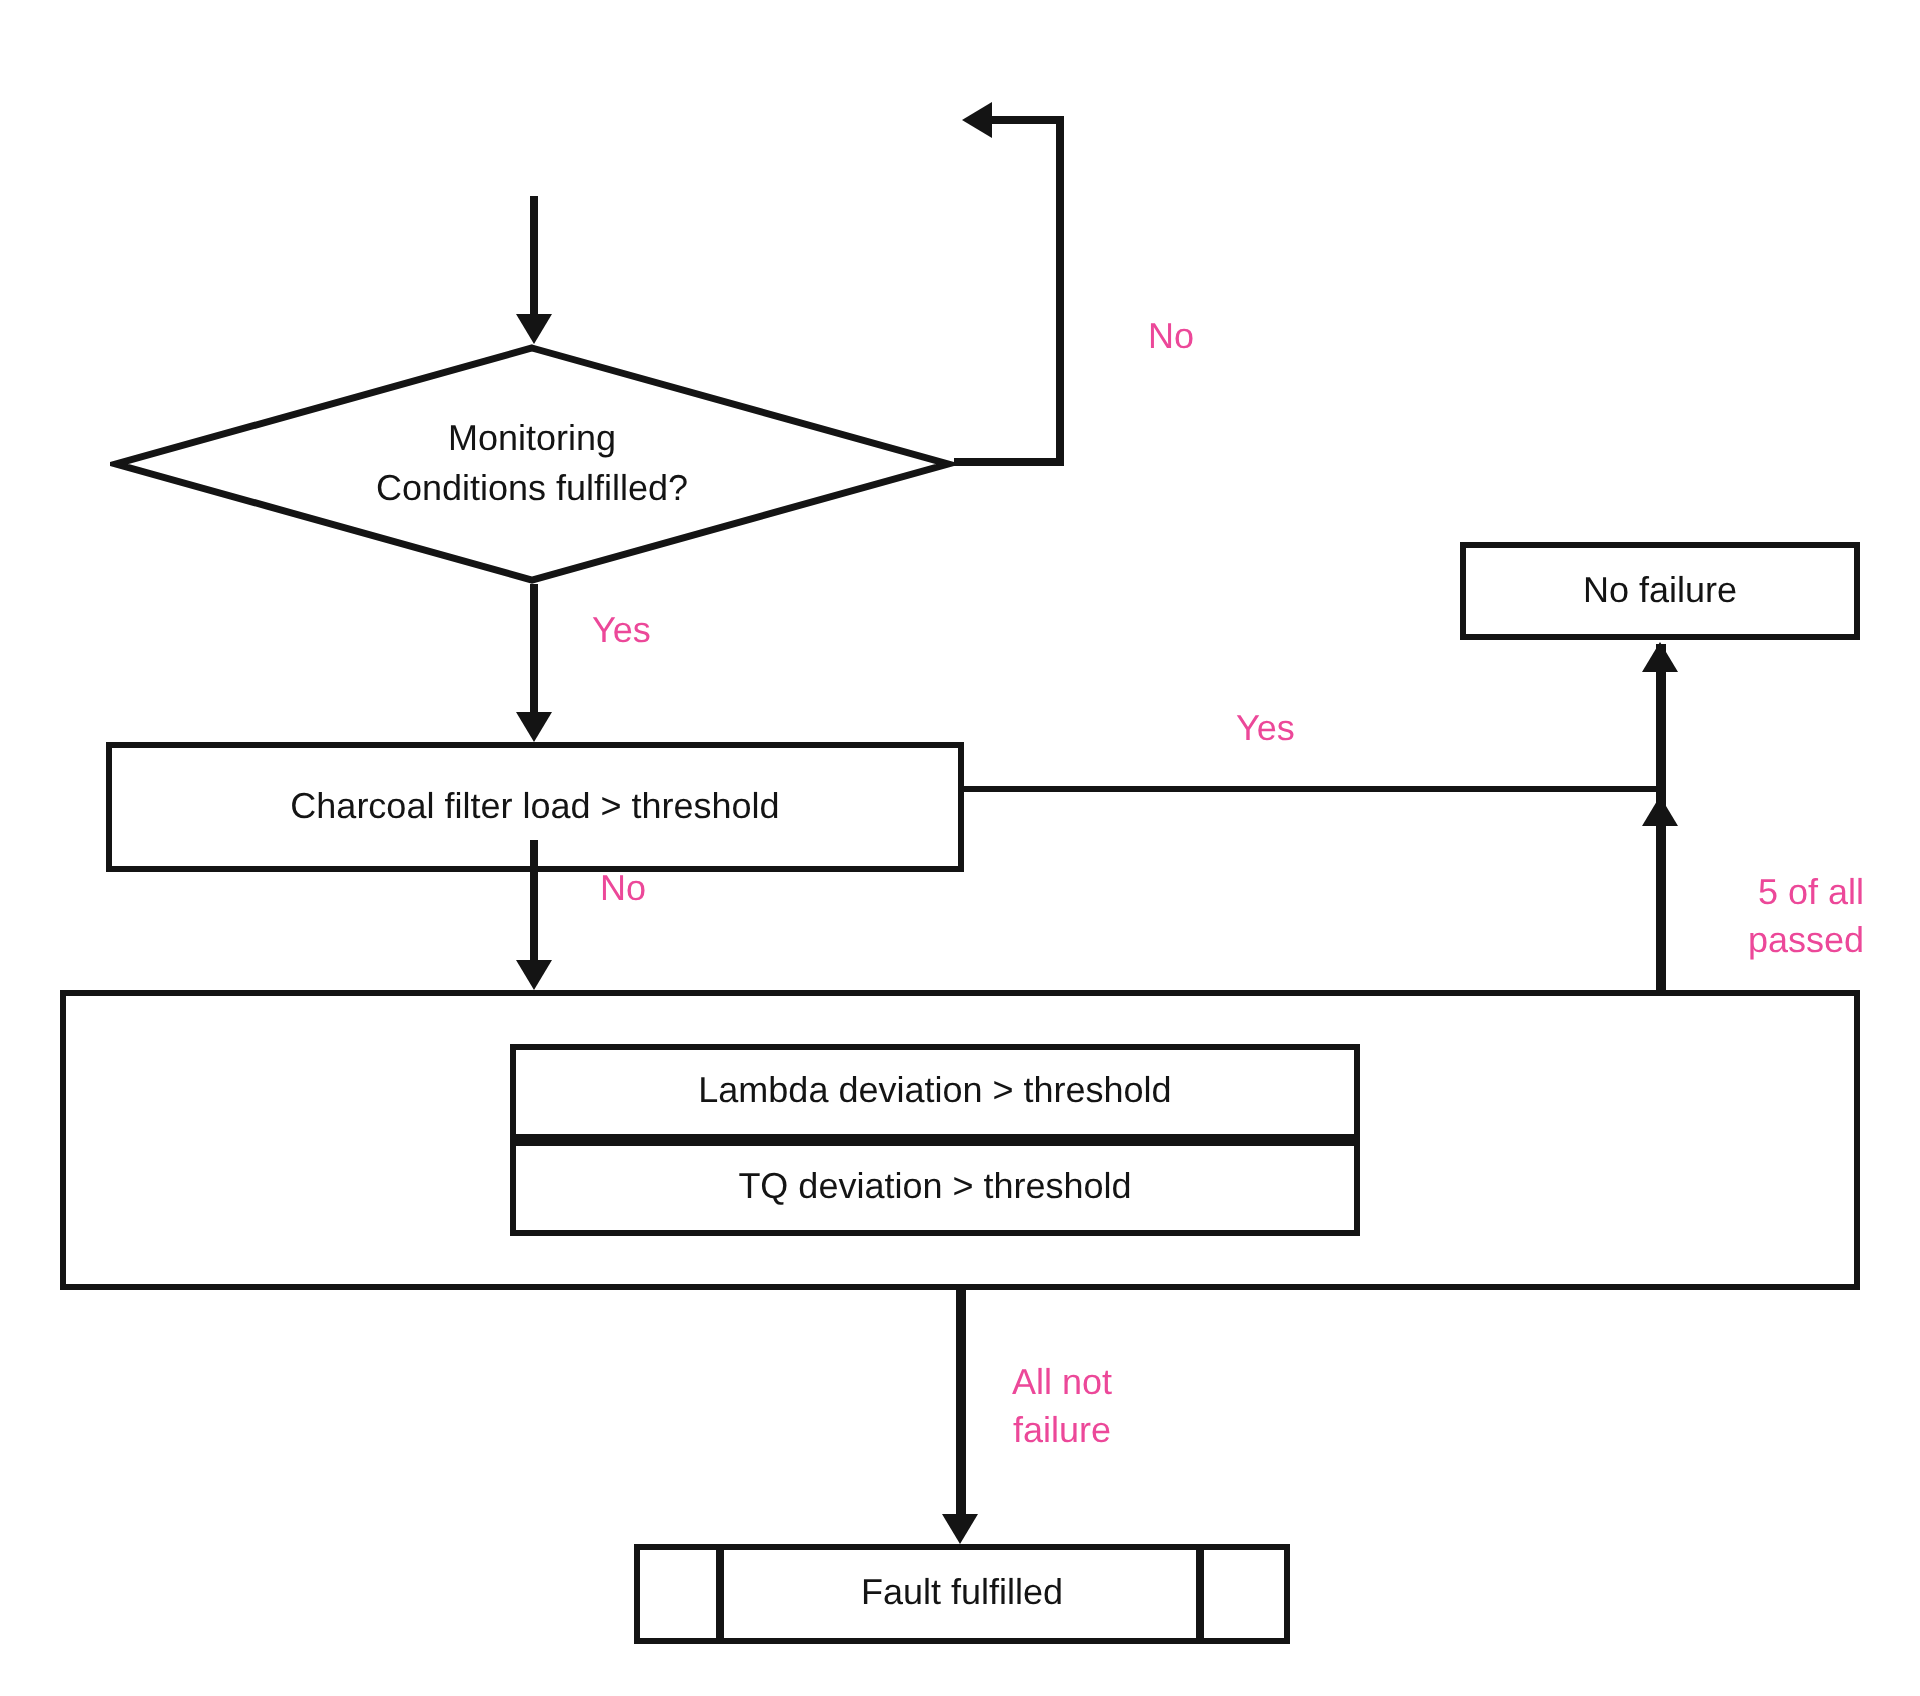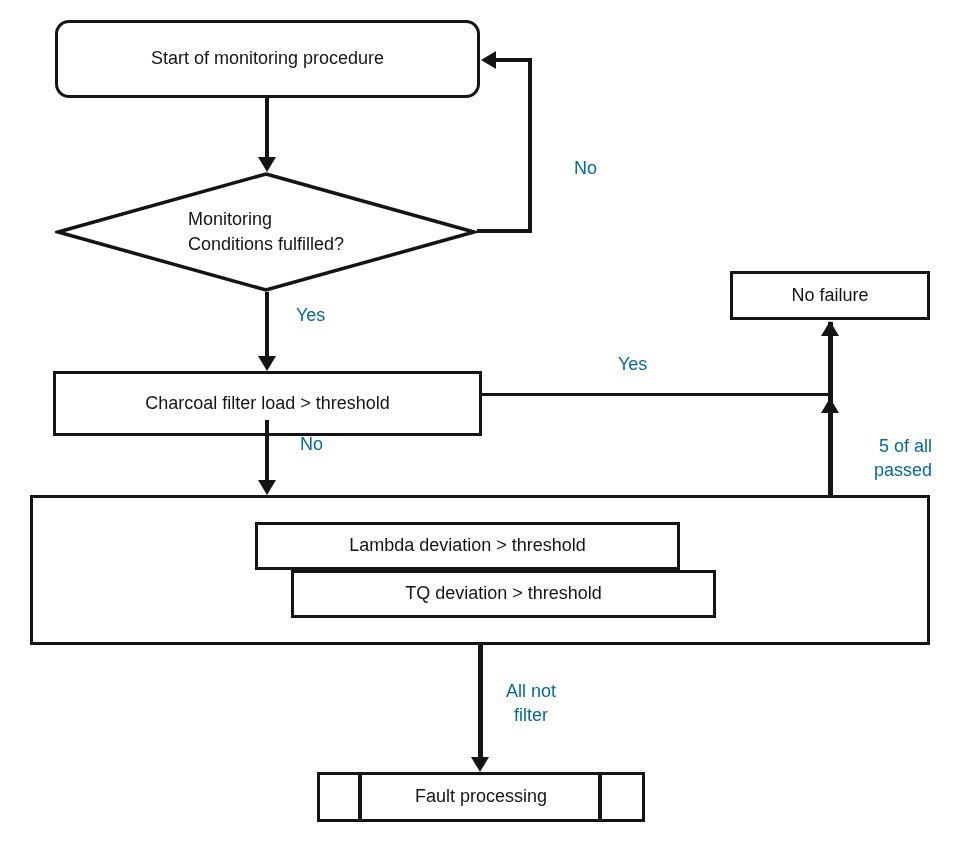--- a/index.html
+++ b/index.html
@@ -40,58 +40,55 @@
     height: 0;
   }
   .arrow.down  { border-left: 9px solid transparent; border-right: 9px solid transparent; border-top: 15px solid #141414; }
   .arrow.up    { border-left: 9px solid transparent; border-right: 9px solid transparent; border-bottom: 15px solid #141414; }
   .arrow.left  { border-top: 9px solid transparent; border-bottom: 9px solid transparent; border-right: 15px solid #141414; }
   .edge-label {
     position: absolute;
     font-size: 18px;
     line-height: 1.35;
     white-space: pre-line;
-    color: #0369a1;
+    color: #ec4899;
   }
   .diamond-wrap {
     position: absolute;
     left: 55px;
     top: 172px;
     width: 422px;
     height: 120px;
   }
   .diamond-wrap svg { position: absolute; left: 0; top: 0; }
   .diamond-label {
     position: absolute;
     left: 0; top: 0;
     width: 100%; height: 100%;
     display: flex;
     align-items: center;
     justify-content: center;
-    text-align: left;
+    text-align: center;
     font-size: 18px;
     line-height: 1.4;
     white-space: pre-line;
   }
   .subbar {
     position: absolute;
     top: 0;
     width: 4px;
     height: 100%;
     background: #141414;
   }
 </style>
 </head>
 <body>
 
 <div class="canvas">
 
-  <div class="node rounded" style="left:55px; top:20px; width:425px; height:78px;">
-    <span>Start of monitoring procedure</span>
-  </div>
 
   <div class="diamond-wrap">
     <svg width="422" height="120" viewBox="0 0 422 120">
       <polygon points="211,2 419,60 211,118 3,60" fill="#ffffff" stroke="#141414" stroke-width="3.5"></polygon>
     </svg>
     <div class="diamond-label">Monitoring
 Conditions fulfilled?</div>
   </div>
 
   <div class="node" style="left:53px; top:371px; width:429px; height:65px;">
@@ -101,28 +98,28 @@
   <div class="node" style="left:730px; top:271px; width:200px; height:49px;align-items:center;">
     <span>No failure</span>
   </div>
 
   <div class="node" style="left:30px; top:495px; width:900px; height:150px;"></div>
 
   <div class="node" style="left:255px; top:522px; width:425px; height:48px;">
     <span>Lambda deviation &gt; threshold</span>
   </div>
 
-  <div class="node" style="left:255px; top:570px; width:425px; height:48px;margin-left:36px;">
+  <div class="node" style="left:255px; top:570px; width:425px; height:48px;">
     <span>TQ deviation &gt; threshold</span>
   </div>
 
   <div class="node" style="left:317px; top:772px; width:328px; height:50px;">
     <div class="subbar" style="left:38px;"></div>
     <div class="subbar" style="right:40px;"></div>
-    <span>Fault processing</span>
+    <span>Fault fulfilled</span>
   </div>
 
   <div class="edge" style="left:265px; top:98px; width:4px; height:62px;"></div>
   <div class="arrow down" style="left:258px; top:157px;"></div>
 
   <div class="edge" style="left:477px; top:229px; width:55px; height:4px;"></div>
   <div class="edge" style="left:528px; top:58px; width:4px; height:175px;"></div>
   <div class="edge" style="left:494px; top:58px; width:38px; height:4px;"></div>
   <div class="arrow left" style="left:481px; top:51px;"></div>
 
@@ -146,15 +143,15 @@
   <div class="edge-label" style="left:296px; top:303px;">Yes</div>
 
   <div class="edge-label" style="left:300px; top:432px;">No</div>
 
   <div class="edge-label" style="left:618px; top:352px;">Yes</div>
 
   <div class="edge-label" style="left:840px; top:434px; width:92px; text-align:right;">5 of all
 passed</div>
 
   <div class="edge-label" style="left:478px; top:679px; width:106px; text-align:center;">All not
-filter</div>
+failure</div>
 
 </div>
 
 </body></html>

